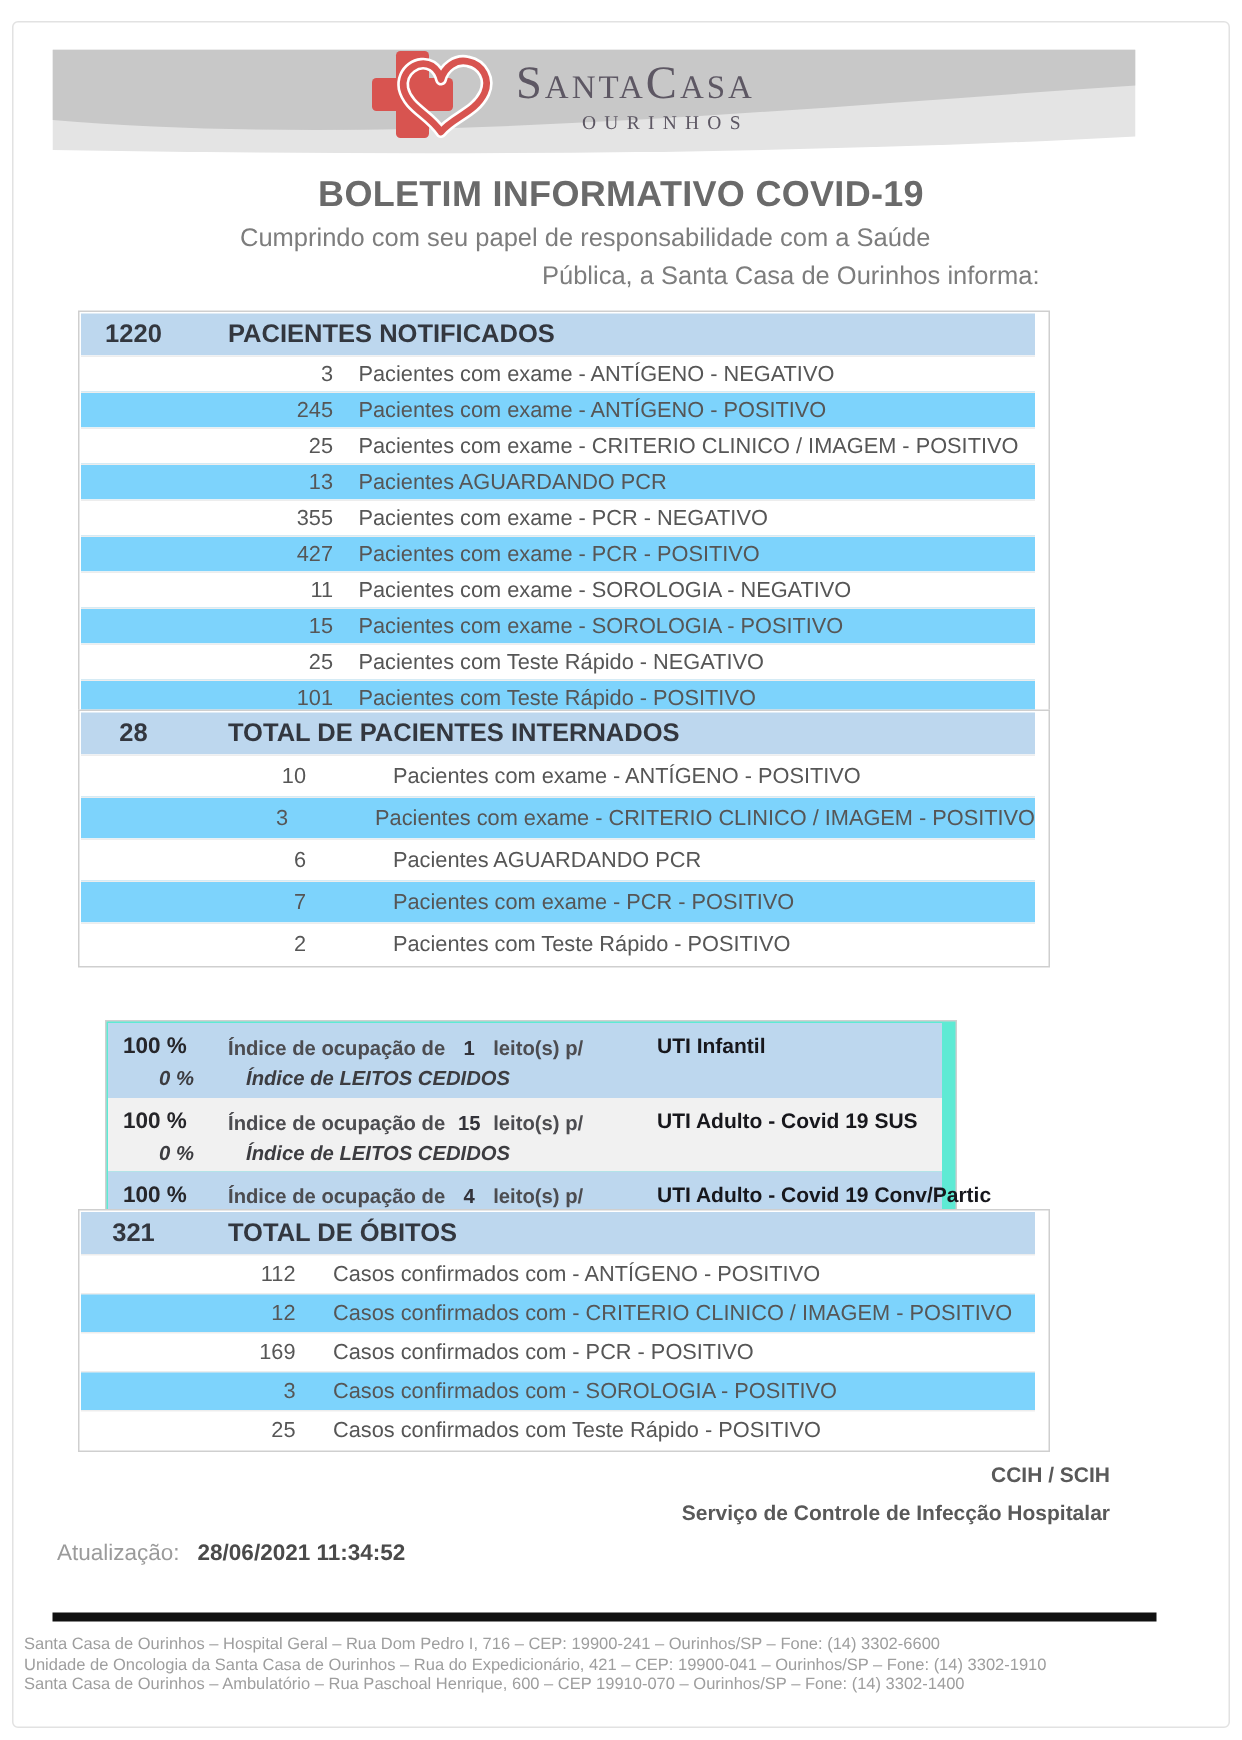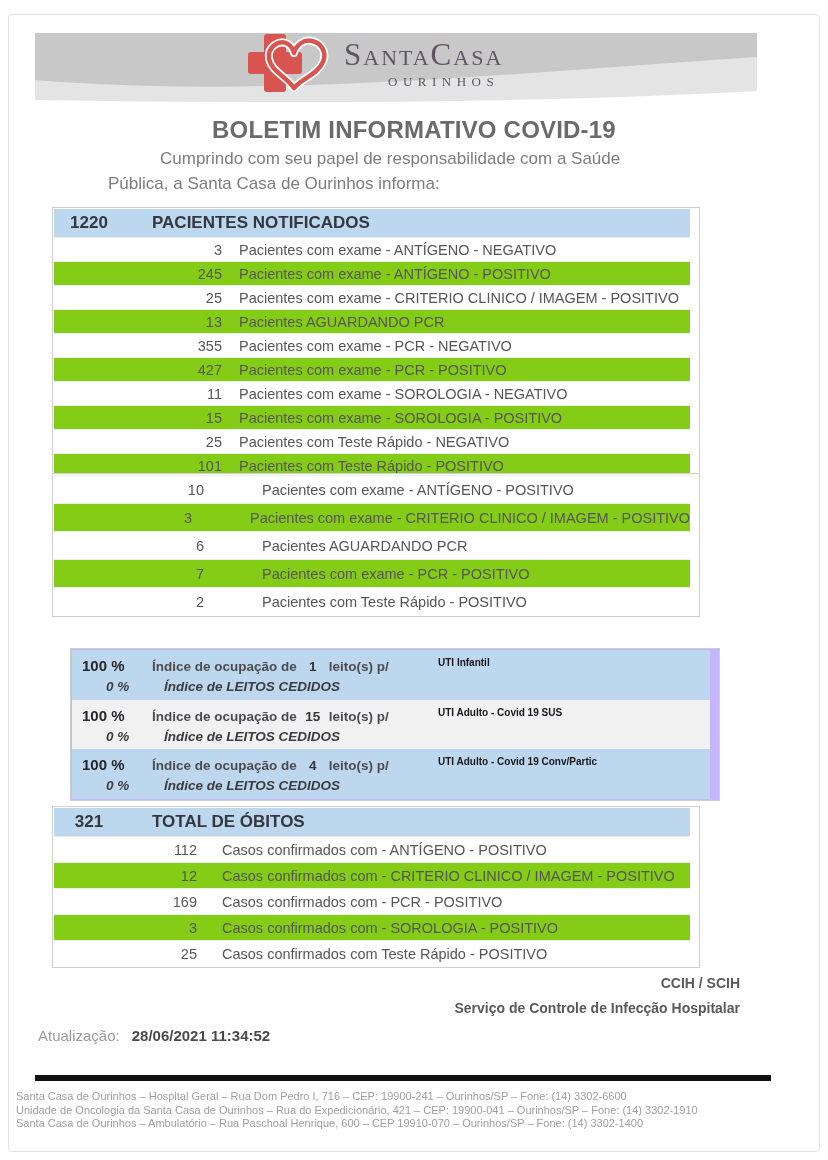--- a/index.html
+++ b/index.html
@@ -28,48 +28,48 @@
   }
   .doc-title{
     position:absolute;left:0;top:116px;width:828px;text-align:center;
     font-size:24px;font-weight:700;color:#6a6a6a;letter-spacing:0.2px;
   }
   .intro{
     position:absolute;left:108px;top:146px;width:585px;
     font-size:17px;line-height:25px;color:#7d7d7d;
   }
   .intro .l1{display:block;padding-left:52px;}
-  .intro .l2{display:block;}
+  .intro .l2{display:block;text-align:right;}
   
   .tbl{
     position:absolute;left:52px;width:648px;box-sizing:border-box;
     border:1px solid #cfcfcf;background:#fff;padding:1px 9px 1px 1px;
   }
   .tbl-head{height:28px;display:flex;align-items:center;background:#bdd7ee;}
   .th-num{width:70px;text-align:center;font-size:17px;font-weight:600;color:#33373f;}
   .th-title{margin-left:28px;font-size:17px;font-weight:600;color:#33373f;white-space:nowrap;}
   .row{display:flex;align-items:center;border-top:1px solid #ededed;background:#fff;}
-  .row.alt{background:#84cc16;}
+  .row.alt{background:#7dd3fc;}
   .r-num{text-align:right;color:#565656;font-size:14.5px;white-space:nowrap;}
   .r-label{color:#565656;font-size:14.5px;white-space:nowrap;}
   .t1 .row{height:23px;}  .t1 .r-num{width:168px;} .t1 .r-label{padding-left:17px;}
   .t2 .row{height:27px;gap:28px;}  .t2 .r-num{width:150px;} .t2 .r-label{padding-left:30px;}
   .t3 .row{height:25px;}  .t3 .r-num{width:143px;} .t3 .r-label{padding-left:25px;}
   
   .occ{
-    position:absolute;left:70px;top:648px;width:650px;box-sizing:border-box;
-    border:1px solid #cfcfcf;background:#c4b5fd;padding:1px 9px 1px 1px;
+    position:absolute;left:70px;top:680px;width:568px;box-sizing:border-box;
+    border:1px solid #cfcfcf;background:#5eead4;padding:1px 9px 1px 1px;
   }
   .occ-band{position:relative;height:50px;}
   .occ-band.blue{background:#bdd7ee;}
   .occ-band.gray{background:#f1f1f1;}
   .ob-pct{position:absolute;left:10px;top:7px;font-size:15px;font-weight:700;color:#26262a;white-space:nowrap;}
   .ob-mid{position:absolute;left:80px;top:9px;font-size:13.5px;font-weight:600;color:#4c4c50;white-space:nowrap;}
   .ob-beds{display:inline-block;width:32px;text-align:center;font-weight:700;color:#33333a;}
-  .ob-unit{position:absolute;left:366px;top:7px;font-size:10px;font-weight:700;color:#17171c;white-space:nowrap;}
+  .ob-unit{position:absolute;left:366px;top:7px;font-size:14px;font-weight:700;color:#17171c;white-space:nowrap;}
   .ob-cpct{position:absolute;left:34px;top:29px;font-size:13.5px;font-weight:700;font-style:italic;color:#3c3c40;}
   .ob-clabel{position:absolute;left:92px;top:29px;font-size:13.5px;font-weight:700;font-style:italic;color:#3c3c40;white-space:nowrap;}
   
   .cc1,.cc2{position:absolute;right:88px;text-align:right;font-weight:700;color:#595959;white-space:nowrap;}
   .cc1{top:975px;font-size:14px;}
   .cc2{top:1000px;font-size:14px;}
   .update{position:absolute;left:38px;top:1027px;display:flex;align-items:baseline;}
   .u-label{font-size:15px;color:#9b9b9b;}
   .u-value{font-size:15px;font-weight:700;color:#4a4a4a;margin-left:12px;}
   .bar{position:absolute;left:35px;top:1075px;width:736px;height:6px;background:#111111;}
@@ -149,20 +149,24 @@
       <span class="r-num">25</span>
       <span class="r-label">Pacientes com Teste Rápido - NEGATIVO</span>
     </div>
   <div class="row alt">
       <span class="r-num">101</span>
       <span class="r-label">Pacientes com Teste Rápido - POSITIVO</span>
     </div>
 </div>
 
 <div class="tbl t2" style="top:473px">
+  <div class="tbl-head">
+    <span class="th-num">28</span>
+    <span class="th-title">TOTAL DE PACIENTES INTERNADOS</span>
+  </div>
   <div class="row">
       <span class="r-num">10</span>
       <span class="r-label">Pacientes com exame - ANTÍGENO - POSITIVO</span>
     </div>
   <div class="row alt">
       <span class="r-num">3</span>
       <span class="r-label">Pacientes com exame - CRITERIO CLINICO / IMAGEM - POSITIVO</span>
     </div>
   <div class="row">
       <span class="r-num">6</span>

